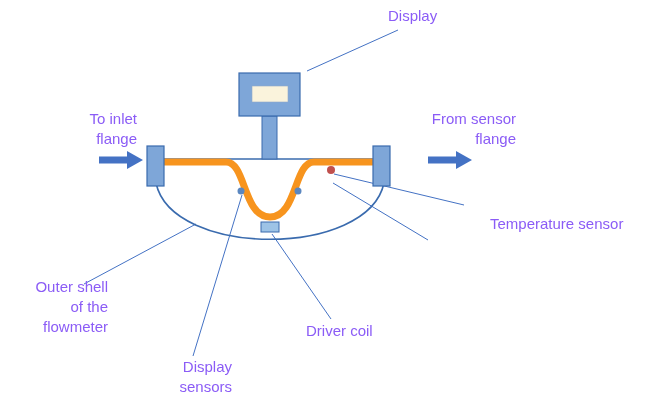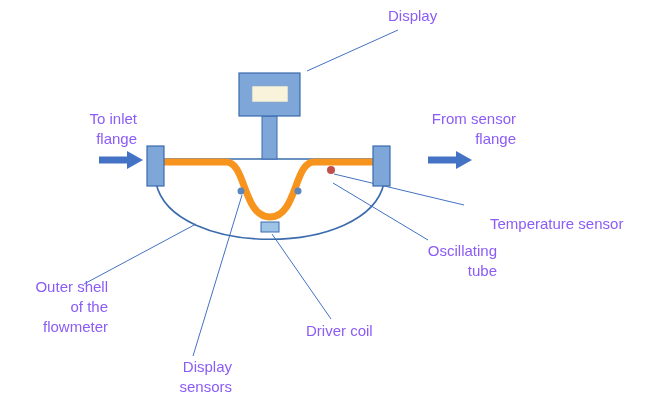--- a/index.html
+++ b/index.html
@@ -64,22 +64,20 @@
     <path d="M99 156.5 L127 156.5 L127 151 L143 160 L127 169 L127 163.5 L99 163.5 Z" fill="#4472C4"></path>
     <path d="M428 156.5 L456 156.5 L456 151 L472 160 L456 169 L456 163.5 L428 163.5 Z" fill="#4472C4"></path>
   </svg>
 
   <div class="lbl lbl-display">Display</div>
   <div class="lbl lbl-inlet ctr">To inlet
 flange</div>
   <div class="lbl lbl-outlet ctr">From sensor
 flange</div>
   <div class="lbl lbl-temp">Temperature sensor</div>
-  <div class="lbl lbl-osc ctr">Oscillating
-tube</div>
   <div class="lbl lbl-shell ctr">Outer shell
 of the
 flowmeter</div>
   <div class="lbl lbl-driver">Driver coil</div>
   <div class="lbl lbl-motion ctr">Display
 sensors</div>
 
 </div>
 
 </body></html>

